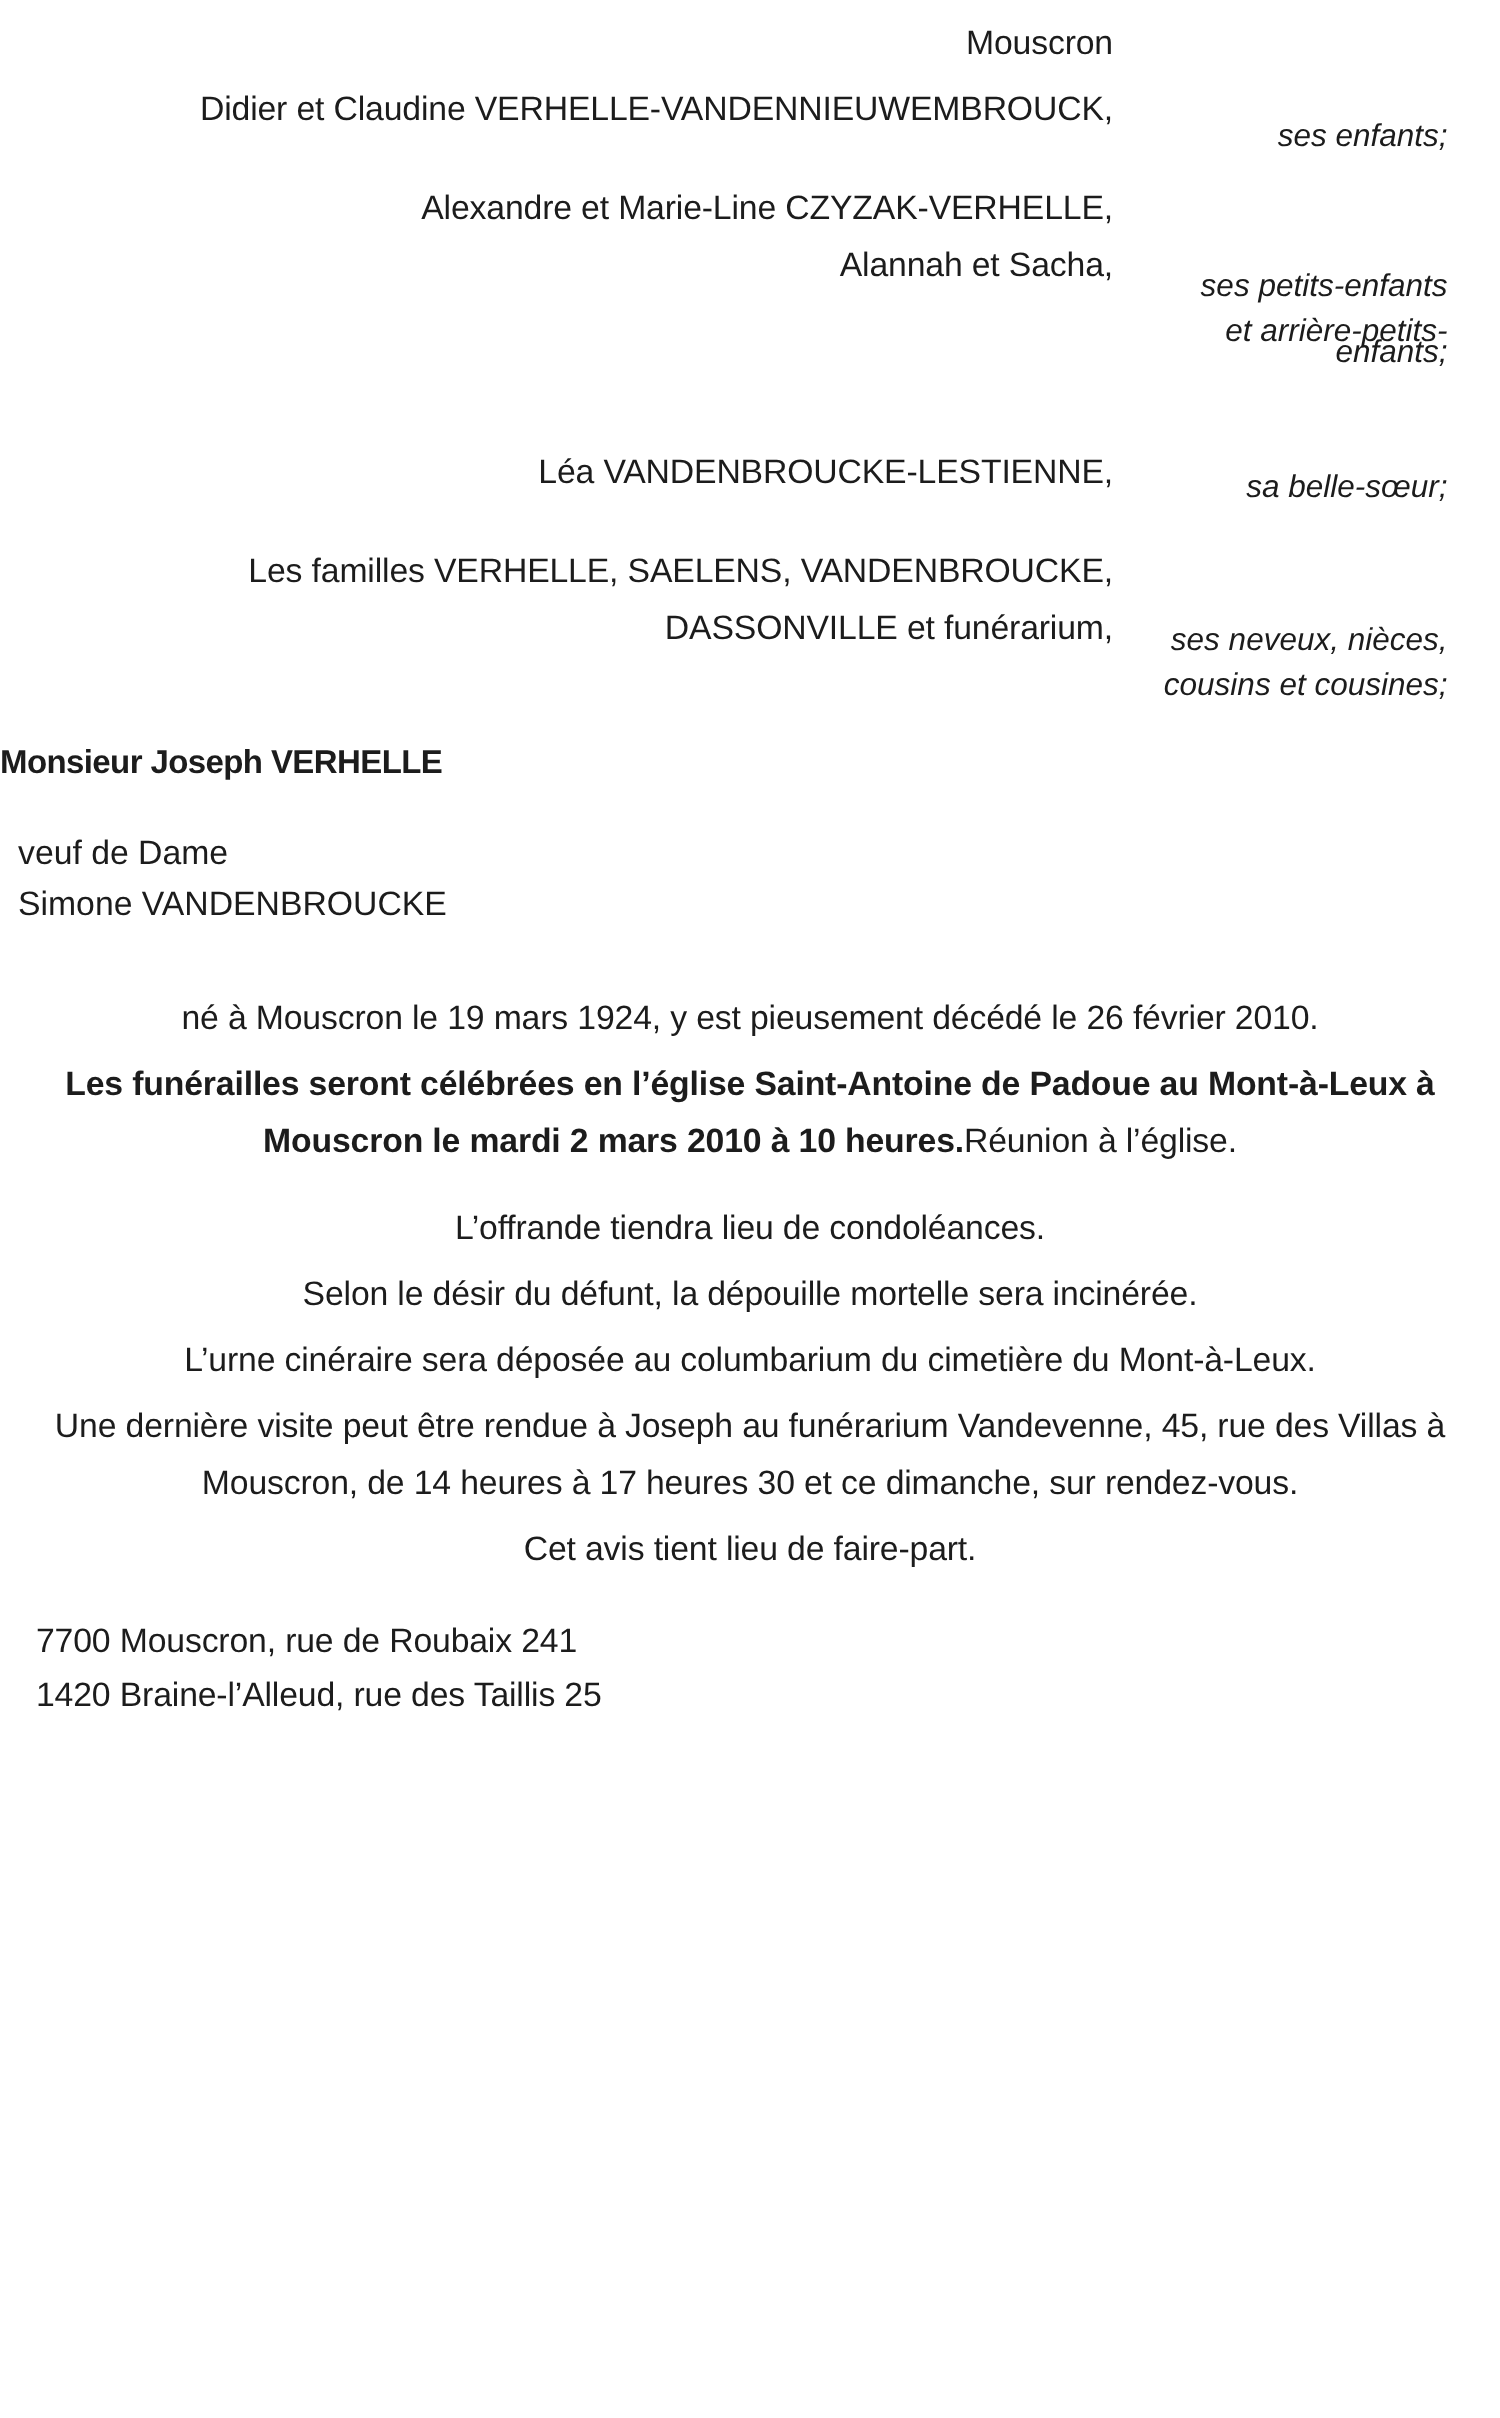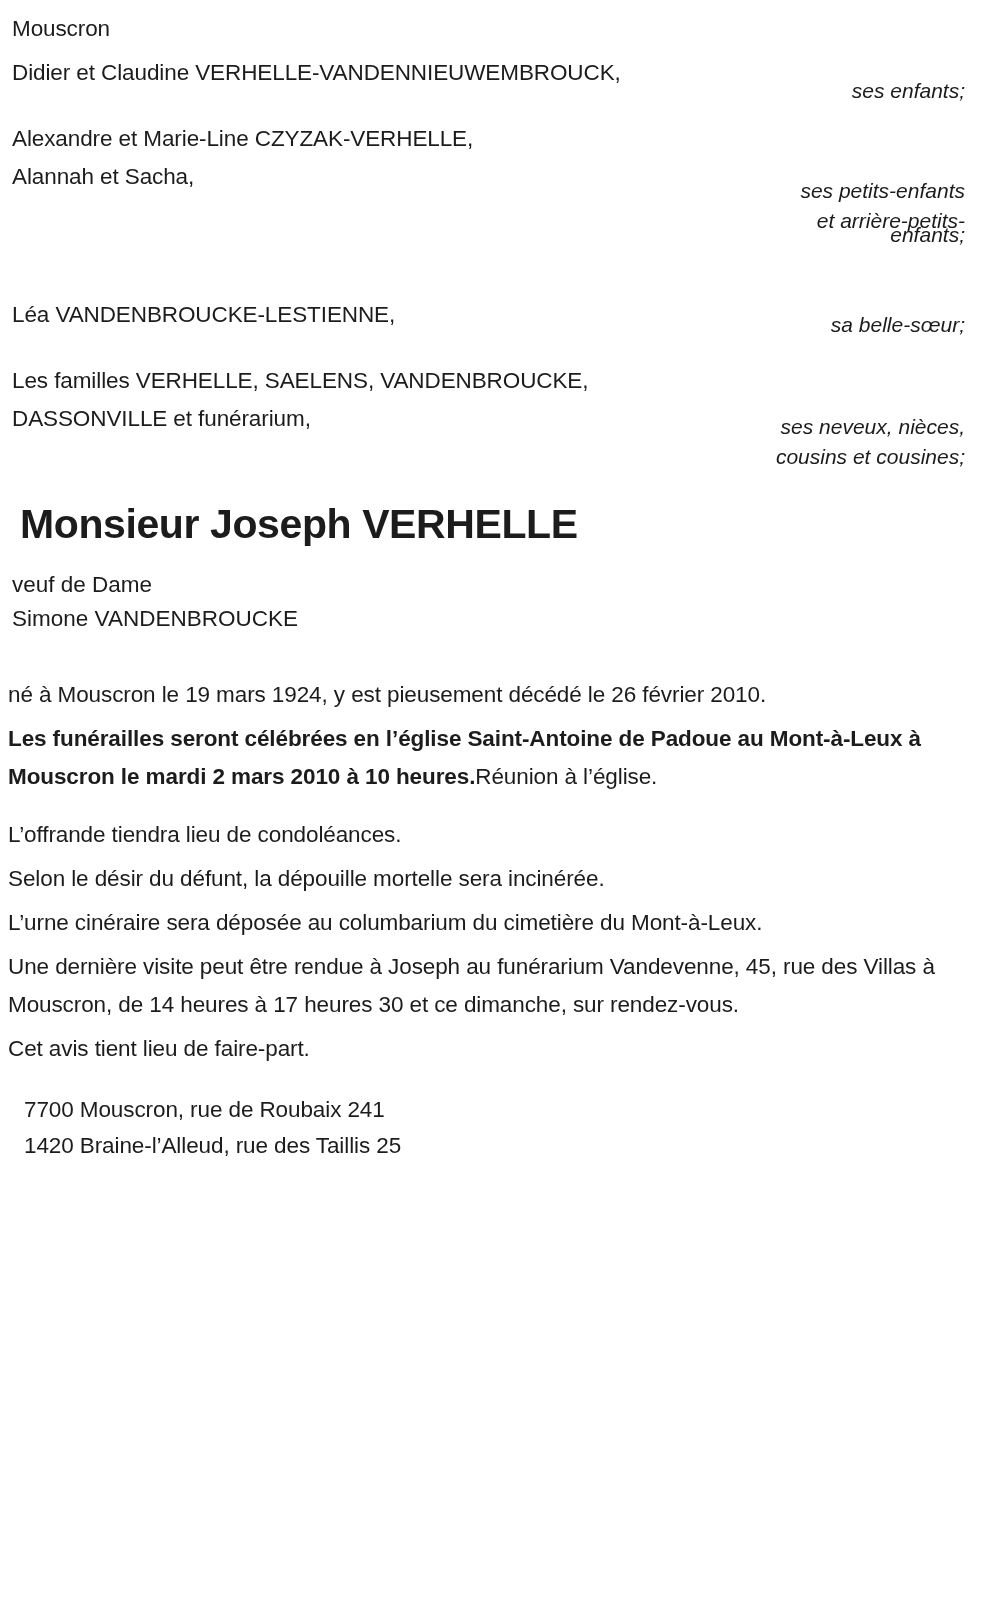--- a/index.html
+++ b/index.html
@@ -30,61 +30,63 @@
     box-sizing: border-box;
   }
   .announce-left {
     width: 730px;
     font-size: 22.5px;
     line-height: 38px;
     letter-spacing: -0.1px;
   }
   .fam-group {
     margin: 0 0 28px 0;
+    text-align: right;
   }
   .fam-group.tight { margin-bottom: 0; }
   .fam-line { display: block; white-space: nowrap; }
 
   .announce-right {
     position: absolute;
     right: 35px;
     top: 0;
     width: 300px;
     text-align: right;
     font-style: italic;
     font-size: 21px;
     line-height: 30px;
     color: #1c1c1c;
   }
   .rel { position: absolute; right: 0; width: 300px; }
 
   
   .deceased-name {
-    font-size: 41px;
+    font-size: 22px;
     font-weight: bold;
     letter-spacing: -0.4px;
-    padding: 0 20px;
+    padding: 0 0;
     margin: 0;
     line-height: 40px;
   }
 
   .subline {
     font-size: 22.5px;
     line-height: 34px;
     padding: 0 12px;
     margin: 0;
   }
   .subline span { display: block; white-space: nowrap; }
 
   
   .body-text {
     padding: 0 8px;
     font-size: 22.5px;
     line-height: 38px;
     letter-spacing: -0.1px;
+    text-align: center;
   }
   .body-text p {
     margin: 0 0 6px 0;
   }
   .body-text p.bold-run { margin-bottom: 20px; }
   .body-text b { font-weight: bold; }
 
   .addresses {
     padding: 0 24px;
     font-size: 22.5px;
@@ -127,21 +129,21 @@
 
       <div class="fam-group" style="margin-bottom:100px;">
         <span class="fam-line">Alexandre et Marie-Line CZYZAK-VERHELLE,</span>
         <span class="fam-line">Alannah et Sacha,</span>
       </div>
 
       <div class="fam-group" style="">
         <span class="fam-line">Léa VANDENBROUCKE-LESTIENNE,</span>
       </div>
 
-      <div class="fam-group" style="margin-bottom:32px;">
+      <div class="fam-group" style="margin-bottom:16px;">
         <span class="fam-line">Les familles VERHELLE, SAELENS, VANDENBROUCKE,</span>
         <span class="fam-line">DASSONVILLE et funérarium,</span>
       </div>
 
 
     </div>
   </div>
 
   <div class="sp-b"></div>
 

